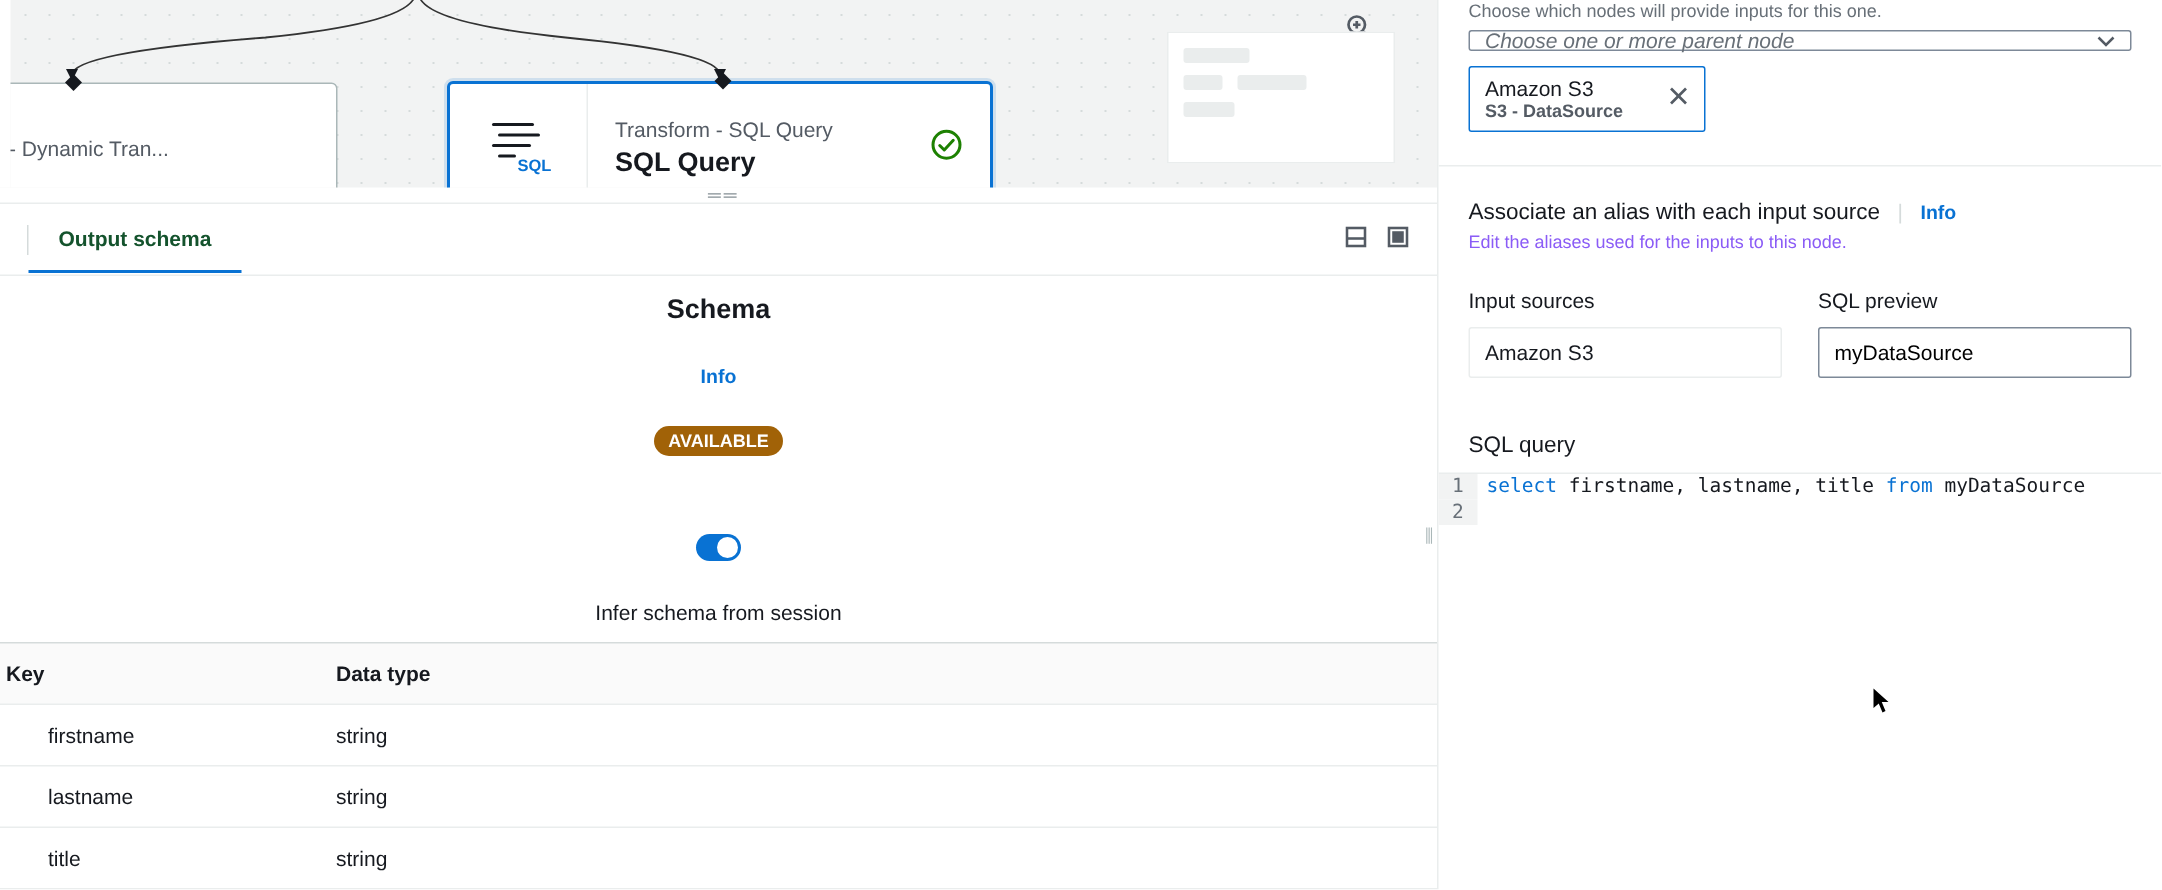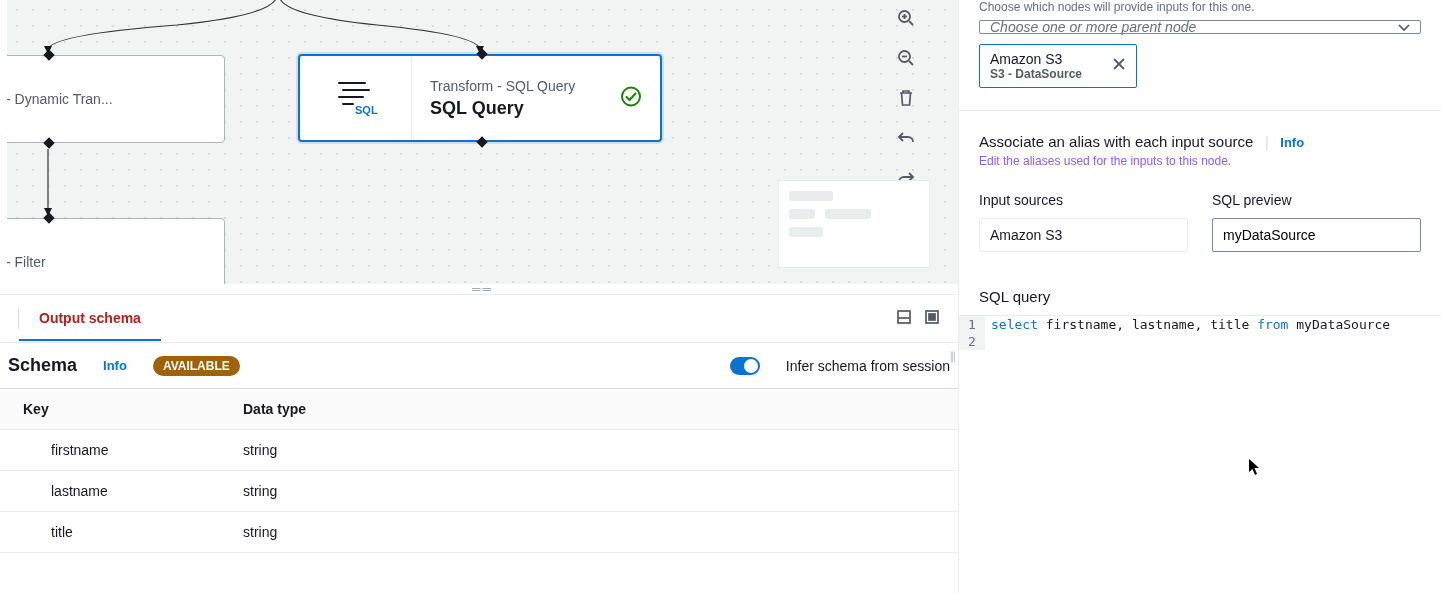--- a/index.html
+++ b/index.html
@@ -49,21 +49,21 @@
     .node {
       position: absolute;
       background: #fff;
       border: 1px solid #aab7b8;
       border-radius: 4px;
       height: 88px;
       display: flex;
       align-items: stretch;
     }
     .node .icon-cell {
-      width: 112px;
+      width: 92px;
       display: flex;
       align-items: center;
       justify-content: center;
       border-right: 1px solid #eaeded;
     }
     .node .text-cell {
       padding: 14px 18px;
       display: flex;
       flex-direction: column;
       justify-content: center;
@@ -173,37 +173,38 @@
     .tabs { display: flex; gap: 0; }
     .tab {
       padding: 13px 20px;
       font-size: 14px;
       font-weight: 700;
       color: #545b64;
       cursor: pointer;
       border-bottom: 2px solid transparent;
     }
     .tab.active {
-      color: #b91c1c;
+      color: #14532d;
       border-bottom-color: #0972d3;
     }
     .tab-sep {
       width: 1px; height: 20px;
       background: #d5dbdb;
       align-self: center;
     }
     .tabs-spacer { flex: 1; }
     .tabs-icons { display: flex; gap: 12px; color: #545b64; }
     .tabs-icons button { border: none; background: none; cursor: pointer; color: #545b64; }
 
     .schema-header {
       display: flex;
       align-items: center;
       padding: 12px 8px 6px;
       gap: 26px;
+      flex-direction: column;
     }
     .schema-header h2 { font-size: 18px; font-weight: 700; }
     .info-link { color: #0972d3; font-size: 13px; font-weight: 700; }
     .badge-avail {
       background: #a16207;
       color: #fff;
       font-size: 12px;
       font-weight: 700;
       border-radius: 12px;
       padding: 3px 10px;
@@ -223,21 +224,21 @@
       position: absolute;
       top: 2px; right: 2px;
     }
 
     .schema-table {
       margin-top: 6px;
     }
     .schema-table .header-row, .schema-table .data-row {
       display: grid;
       grid-template-columns: 220px 1fr;
-      padding: 12px 23px;
+      padding: 12px 4px;
     }
     .schema-table .header-row {
       background: #fafafa;
       border-top: 1px solid #d5dbdb;
       border-bottom: 1px solid #eaeded;
       font-weight: 700;
     }
     .schema-table .data-row {
       border-bottom: 1px solid #eaeded;
     }

